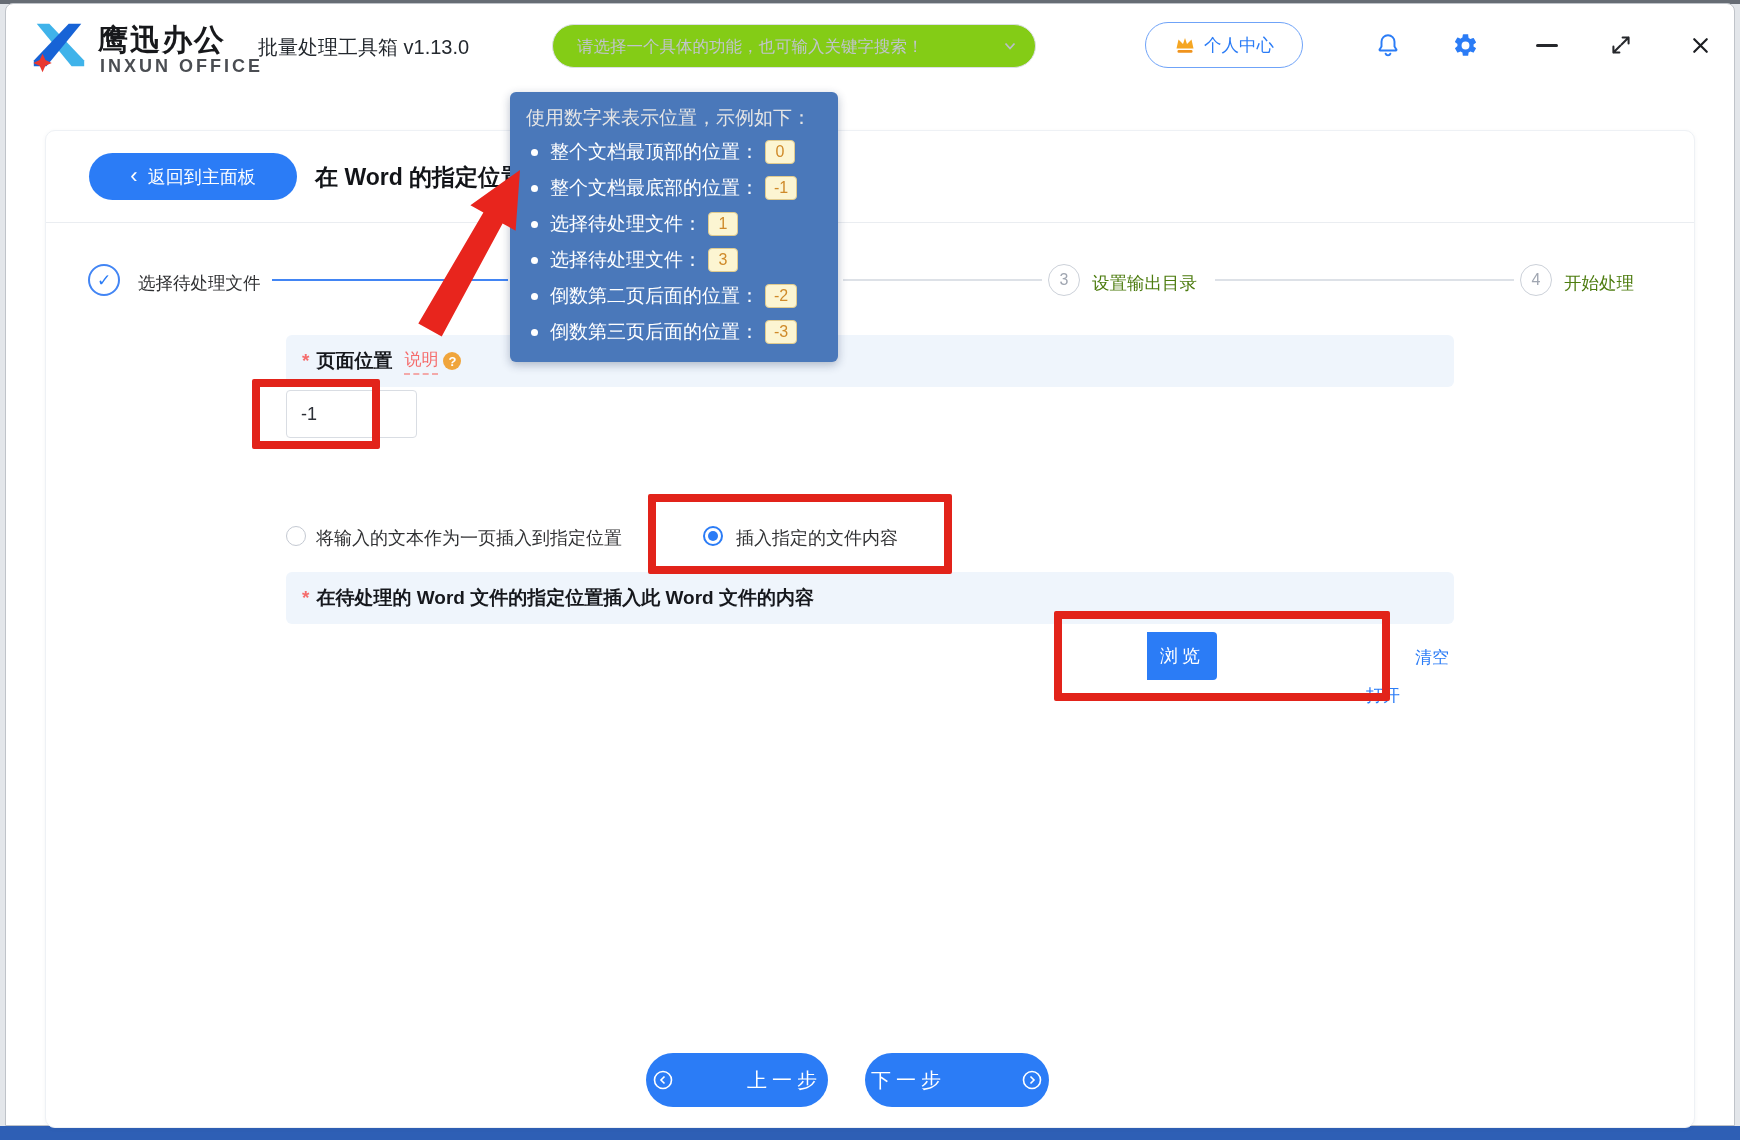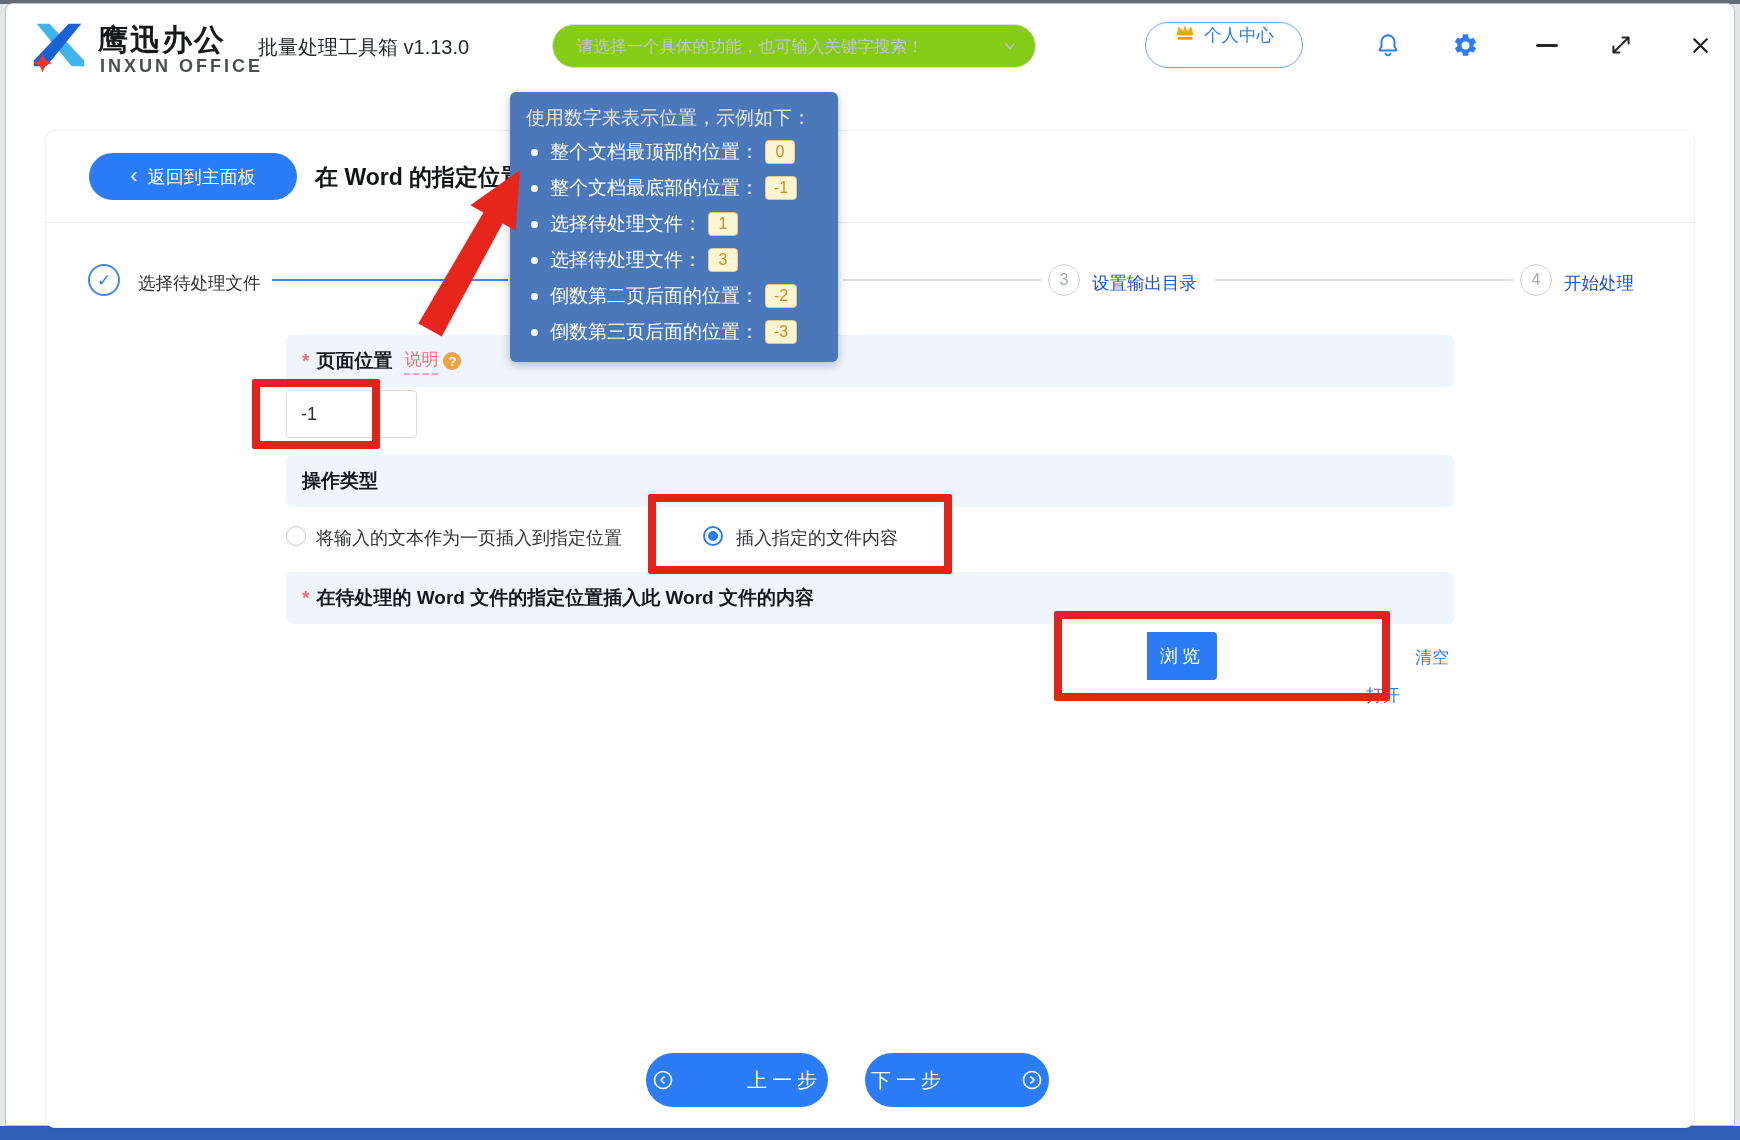--- a/index.html
+++ b/index.html
@@ -14,40 +14,40 @@
   
   .brand-cn{left:98px;top:20px;font-size:30px;font-weight:bold;color:#17181b;letter-spacing:2px;}
   .brand-en{left:100px;top:56px;font-size:18px;font-weight:bold;color:#4a4d52;letter-spacing:3px;}
   .app-title{left:258px;top:34px;font-size:20px;color:#24292f;}
   .search-box{left:552px;top:24px;width:484px;height:44px;border:1px solid #dcdfe6;border-radius:22px;
               background:#84cc16;box-sizing:border-box;display:flex;align-items:center;padding:0 16px 0 22px;}
   .search-box input{flex:1;border:none;outline:none;font-size:16.5px;color:#333;background:transparent;
                     font-family:inherit;}
   .search-box input::placeholder{color:#c0c4cc;}
   .user-pill{left:1145px;top:22px;width:158px;height:46px;border:1.5px solid #6fa3f8;border-radius:23px;
-             box-sizing:border-box;display:flex;align-items:flex-start;justify-content:center;gap:8px;
+             box-sizing:border-box;display:flex;align-items:center;justify-content:center;gap:8px;
              color:#2b7cf6;font-size:17.5px;background:#fff;cursor:pointer;}
   .icon-btn{cursor:pointer;}
   .min-bar{left:1536px;top:44px;width:22px;height:3px;background:#26282c;border-radius:2px;}
   
   .card{left:45px;top:130px;width:1650px;height:998px;background:#fff;border:1px solid #eef1f5;
         border-radius:10px;box-shadow:0 1px 4px rgba(60,80,120,.06);box-sizing:border-box;}
   .back-btn{left:89px;top:153px;width:208px;height:47px;border-radius:23.5px;background:#2b7cf6;border:none;
             color:#fff;font-size:18px;display:flex;align-items:center;justify-content:center;gap:10px;
             cursor:pointer;font-family:inherit;}
   .back-chevron{font-size:22px;line-height:1;transform:translateY(-1px);}
   .page-title{left:315px;top:162px;font-size:23px;font-weight:bold;color:#121418;white-space:nowrap;}
   .divider{left:46px;top:222px;width:1648px;height:1px;background:#eaedf1;}
   
   .step-circle{width:32px;height:32px;border-radius:50%;box-sizing:border-box;display:flex;
                align-items:center;justify-content:center;background:#fff;}
   .step-done{border:2px solid #4285f4;color:#2b7cf6;font-size:17px;}
   .step-todo{border:1.5px solid #ccd1d9;color:#a0a6b1;font-size:16px;}
   .step-label-done{font-size:17.5px;color:#303133;}
-  .step-label-todo{font-size:17.5px;color:#1d4ed8;}
+  .step-label-todo{font-size:17.5px;color:#4d7c0f;}
   .step-line{height:2px;}
   .line-blue{background:#4285f4;}
   .line-gray{background:#dde1e7;}
   
   .sec-bar{left:286px;width:1168px;height:52px;background:#eff5fc;border-radius:6px;display:flex;
            align-items:center;padding:0 16px;box-sizing:border-box;font-weight:bold;font-size:19px;color:#16181d;}
   .req{color:#f56c6c;margin-right:7px;}
   .help-link{color:#f56c6c;font-weight:normal;font-size:17px;margin-left:12px;
              border-bottom:2px dashed #f3a9a9;padding-bottom:2px;cursor:pointer;}
   .q-badge{width:18px;height:18px;border-radius:50%;background:#f0a53c;color:#fff;font-size:13px;
@@ -160,23 +160,20 @@
   <div class="abs step-label-todo" style="left:1564px;top:271px">开始处理</div>
 
   <div class="abs sec-bar" style="top:335px">
     <span class="req">*</span>
     <span>页面位置</span>
     <span class="help-link">说明</span>
     <span class="q-badge">?</span>
   </div>
   <input class="abs pos-input" type="text" value="-1" style="">
 
-  <div class="abs sec-bar" style="top:455px">
-    <span>操作类型</span>
-  </div>
   <div class="abs radio-dot radio-off" style="left:286px;top:526px"></div>
   <div class="abs radio-label" style="left:316px;top:526px">将输入的文本作为一页插入到指定位置</div>
   <div class="abs radio-dot radio-on" style="left:703px;top:526px"></div>
   <div class="abs radio-label" style="left:736px;top:526px">插入指定的文件内容</div>
 
   <div class="abs sec-bar" style="top:572px">
     <span class="req">*</span>
     <span>在待处理的 Word 文件的指定位置插入此 Word 文件的内容</span>
   </div>
   <button class="abs browse-btn">浏览</button>

